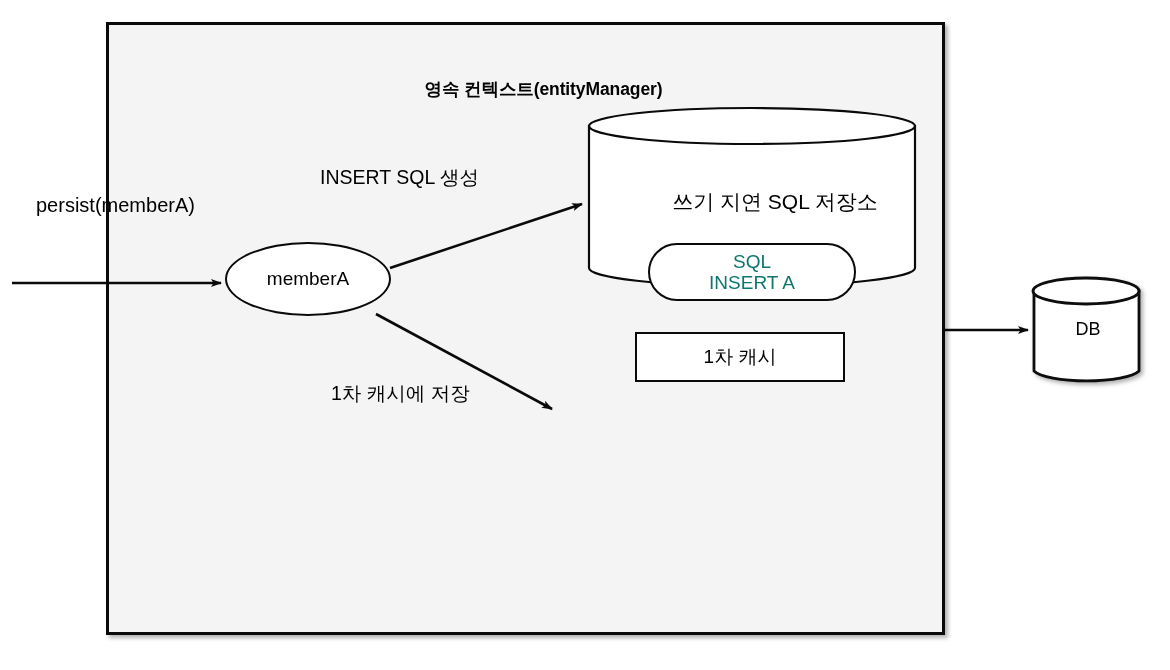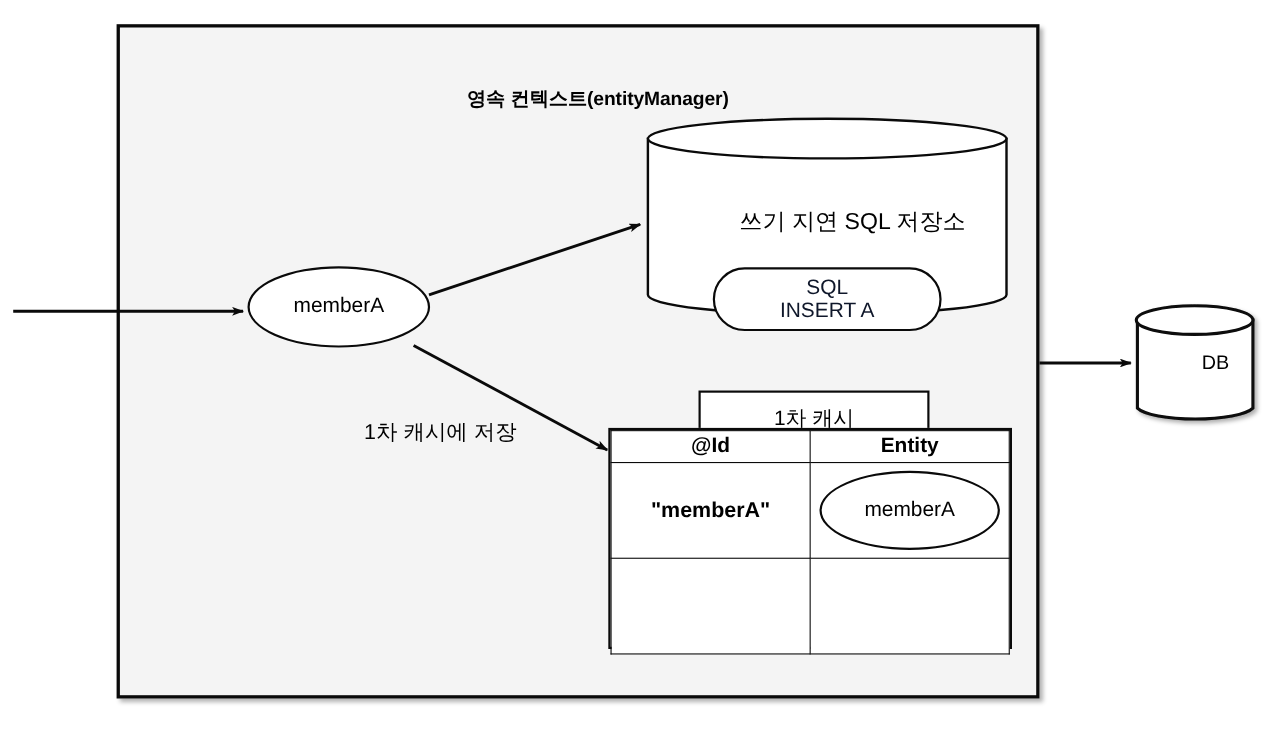--- a/index.html
+++ b/index.html
@@ -108,27 +108,27 @@
     background: #ffffff;
     box-sizing: border-box;
     display: flex;
     flex-direction: column;
     align-items: center;
     justify-content: center;
     line-height: 1.12;
   }
   .sql-pill span {
     font-size: 19px;
-    color: #0f172a;
+    color: #0f766e;
   }
   
   .cache-header-box {
     position: absolute;
     left: 635px;
-    top: 355px;
+    top: 332px;
     width: 210px;
     height: 50px;
     border: 2px solid #0a0a0a;
     background: #ffffff;
     box-sizing: border-box;
     display: flex;
     align-items: center;
     justify-content: center;
     z-index: 3;
   }
@@ -192,21 +192,20 @@
     font-size: 19px;
     font-weight: normal;
   }
   .cyl-db-label {
     position: absolute;
     left: 1032px;
     top: 319px;
     width: 112px;
     text-align: center;
     font-size: 18px;
-    margin-left: 17px;
   }
 </style>
 </head>
 <body>
 
 <div id="canvas">
 
   <div class="persistence-context">
     <div class="txt ctx-title">영속 컨텍스트(entityManager)</div>
   </div>
@@ -241,55 +240,35 @@
       <path d="M 589,126 L 589,268 A 163,18 0 0 0 915,268 L 915,126 Z" fill="#ffffff" stroke="#0a0a0a" stroke-width="2.2"></path>
       <ellipse cx="752" cy="126" rx="163" ry="18" fill="#ffffff" stroke="#0a0a0a" stroke-width="2.2"></ellipse>
     </g>
 
     <g filter="url(#softshadow)">
       <path d="M 1034,291 L 1034,371 A 54,13 0 0 0 1139,371 L 1139,291 Z" fill="#ffffff" stroke="#0a0a0a" stroke-width="2.8"></path>
       <ellipse cx="1086" cy="291" rx="53" ry="13" fill="#ffffff" stroke="#0a0a0a" stroke-width="2.8"></ellipse>
     </g>
   </svg>
 
+  <div class="txt label-persist">persist(memberA)</div>
+  <div class="txt label-insert-sql">INSERT SQL 생성</div>
   <div class="txt label-cache-save">1차 캐시에 저장</div>
 
   <div class="ellipse-membera">
     <span>memberA</span>
   </div>
 
   <div class="txt cyl-sqlstore-label">쓰기 지연 SQL 저장소</div>
 
   <div class="sql-pill">
     <span>SQL</span>
     <span>INSERT A</span>
   </div>
 
   <div class="cache-header-box">
     <span>1차 캐시</span>
   </div>
 
-  <div class="cache-table">
-    <table>
-      <thead>
-        <tr>
-          <th>@Id</th>
-          <th>Entity</th>
-        </tr>
-      </thead>
-      <tbody>
-        <tr>
-          <td class="cell-id">"memberA"</td>
-          <td class="cell-entity">
-            <span class="ellipse-cell">memberA</span>
-          </td>
-        </tr>
-        <tr>
-          <td class="cell-id"></td>
-          <td class="cell-entity"></td>
-        </tr>
-      </tbody>
-    </table>
-  </div>
 
   <div class="txt cyl-db-label">DB</div>
 
 </div>
 
 </body></html>

